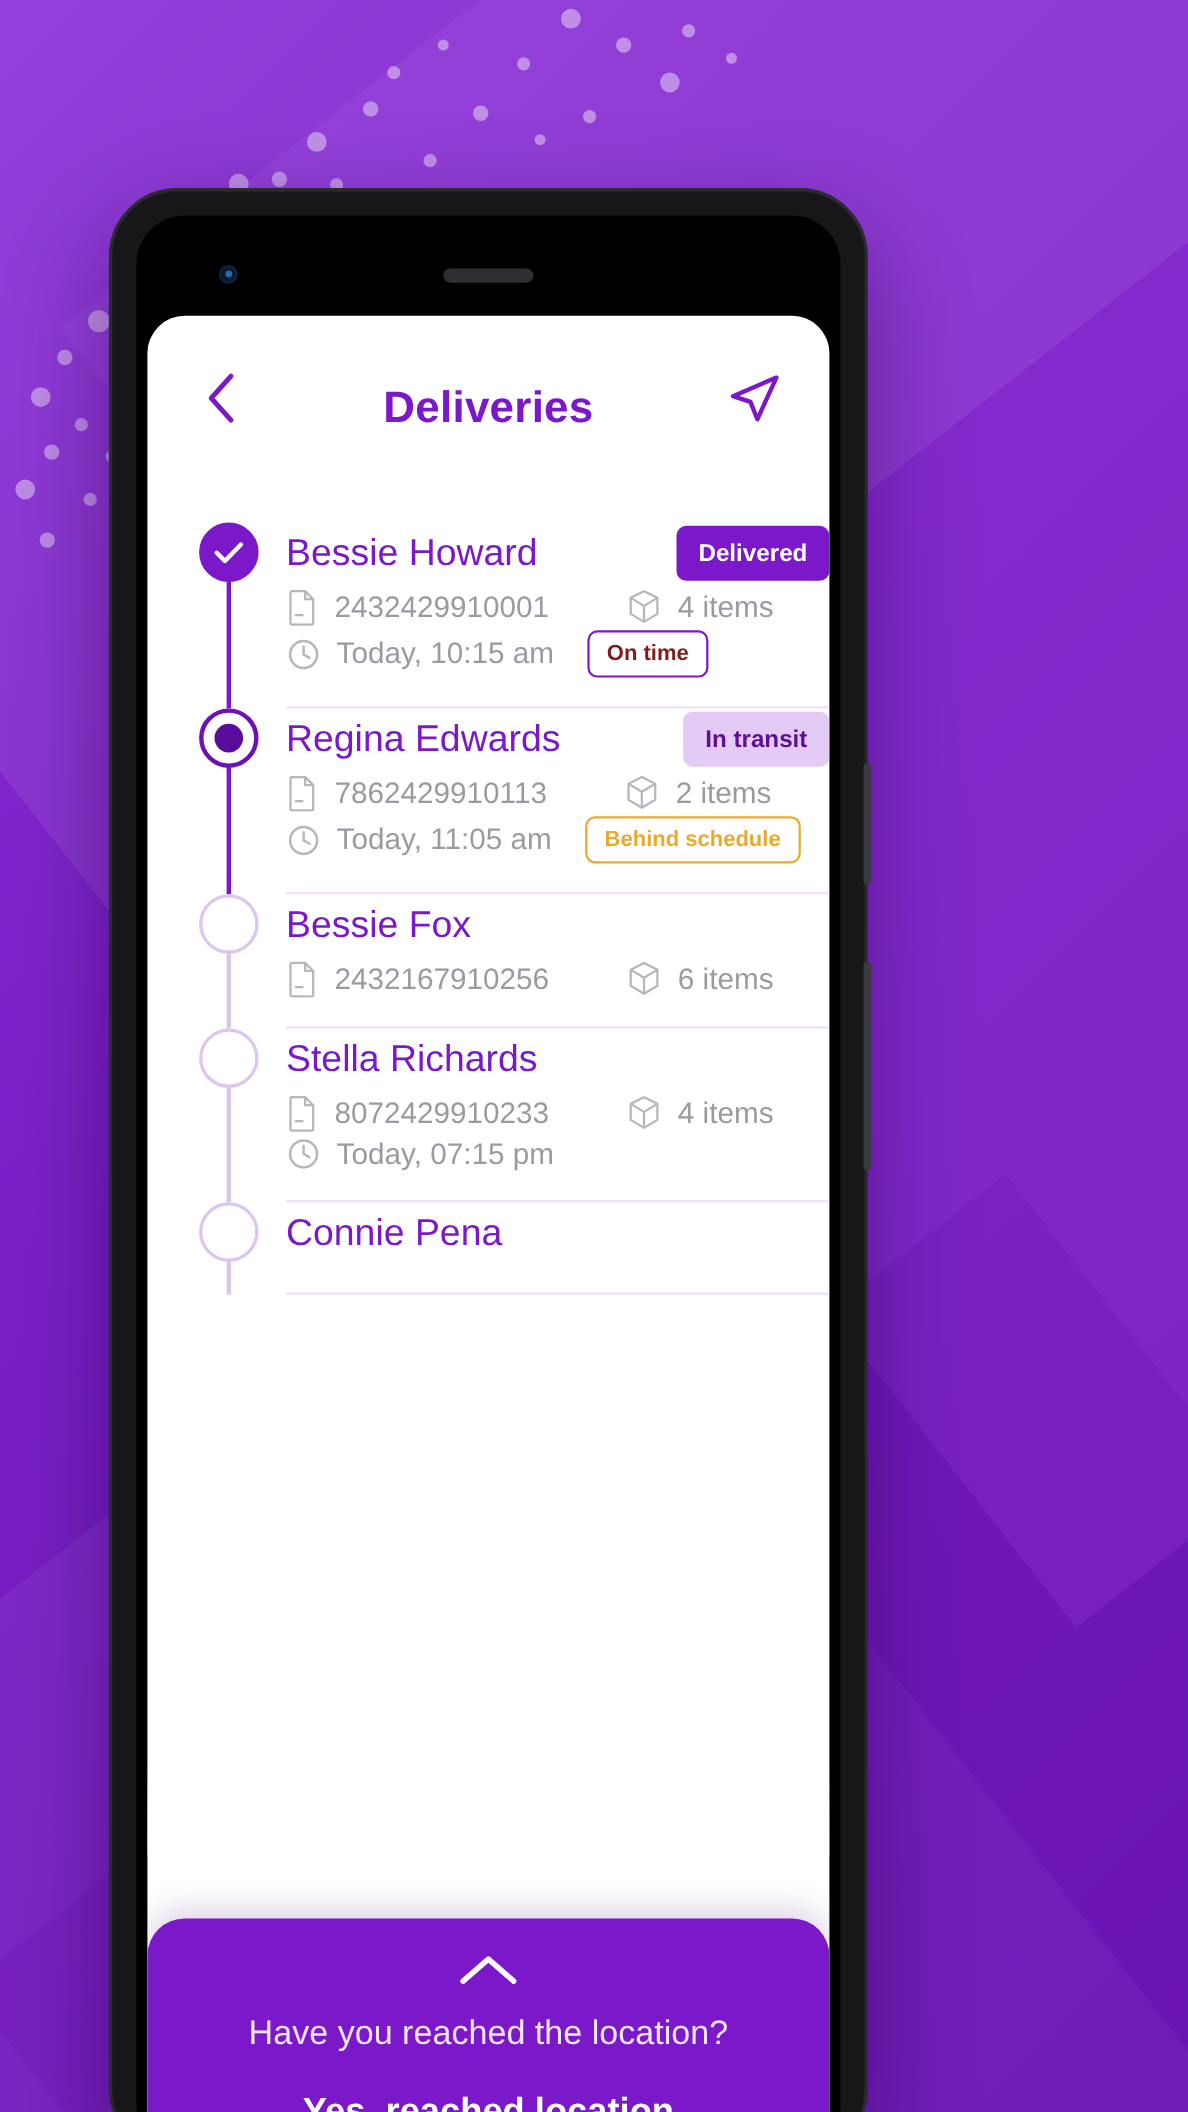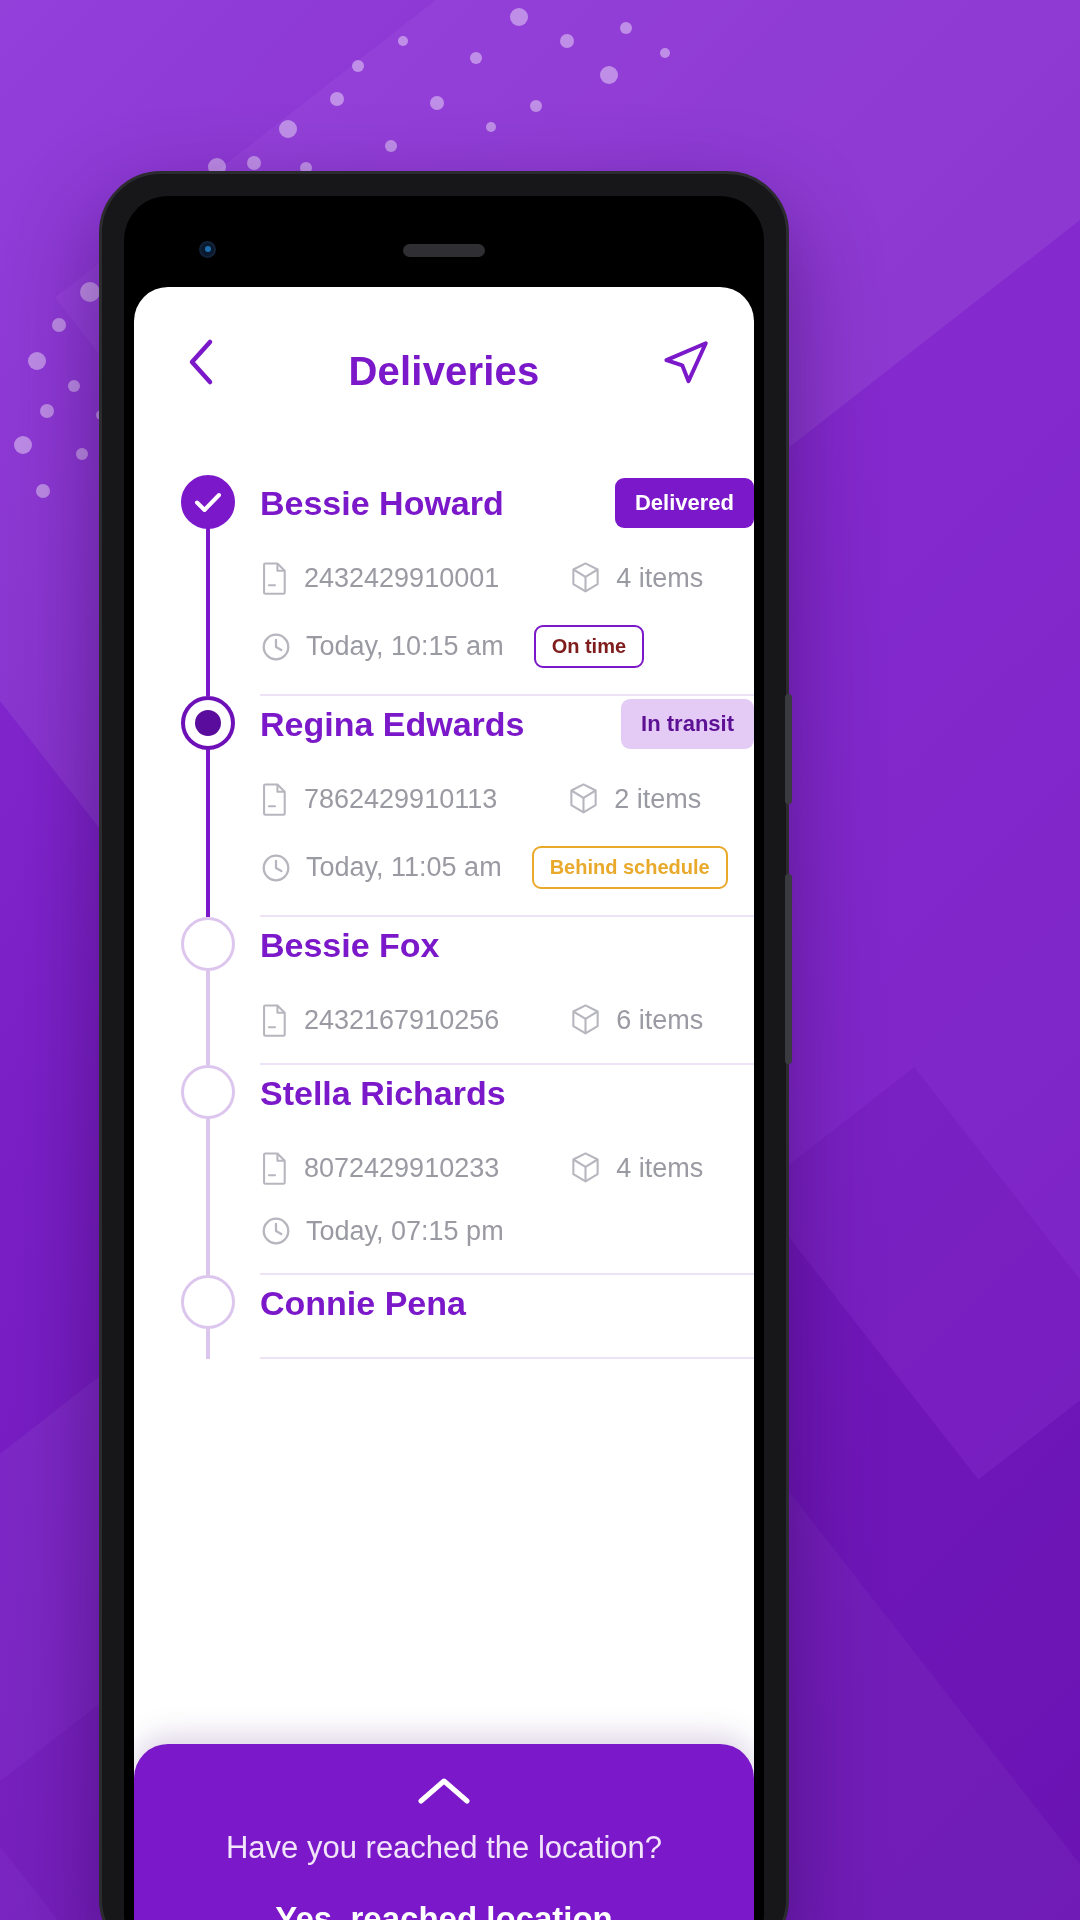--- a/index.html
+++ b/index.html
@@ -181,37 +181,37 @@
     background: #EEE2F6;
     margin-left: 0;
     margin-right: 0;
   }
   .name-line {
     display: flex; align-items: center;
     gap: 10px;
     min-height: 56px;
   }
   .cust-name {
-    font-size: 34px; font-weight: 700;
+    font-size: 34px; font-weight: 400;
     color: #7B18C9;
     white-space: nowrap;
   }
   .badge {
     margin-left: auto;
     font-size: 22px; font-weight: 700;
     padding: 12px 20px;
     border-radius: 9px;
     white-space: nowrap;
   }
   .badge.delivered { background: #7B18C9; color: #fff; }
   .badge.transit { background: #E3CBF5; color: #5D1094; }
 
   .meta {
     display: flex; align-items: center;
-    margin-top: 30px;
+    margin-top: 4px;
     gap: 14px;
   }
   .meta-txt {
     font-size: 27px; color: #9A9AA3;
     white-space: nowrap;
   }
   .meta-gap { width: 42px; flex: 0 0 42px; }
   .pill {
     font-size: 20px; font-weight: 700;
     padding: 8px 16px;

